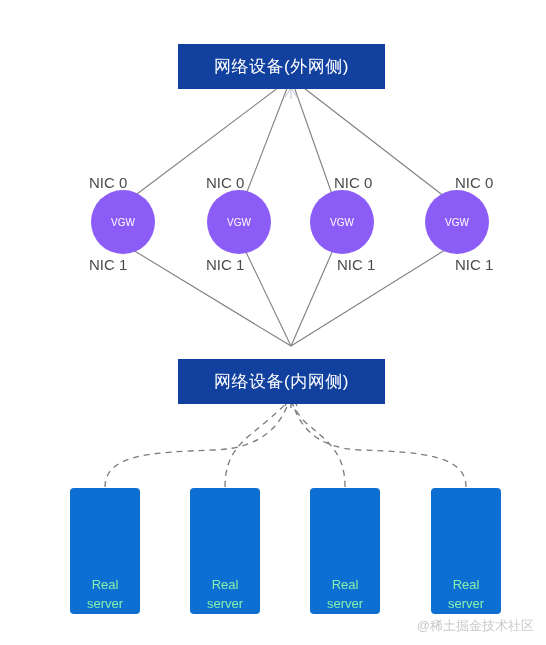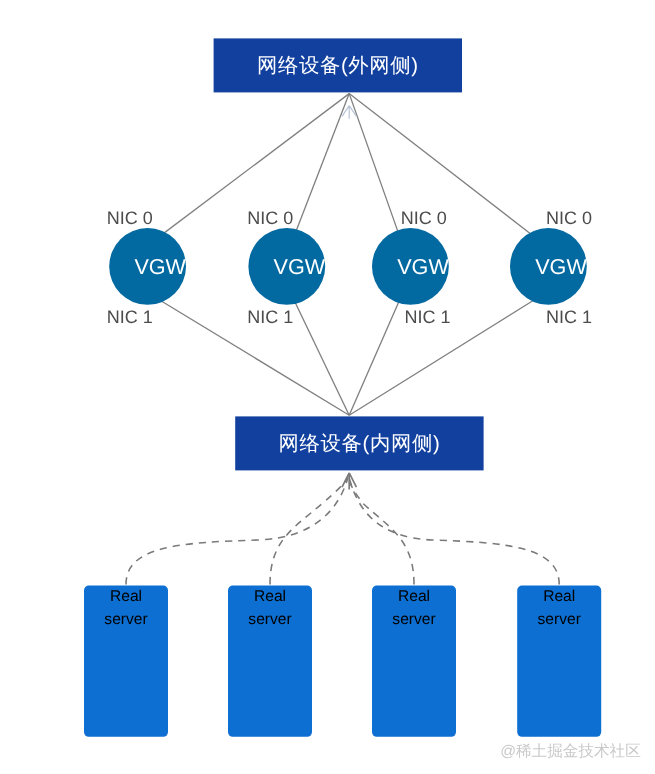--- a/index.html
+++ b/index.html
@@ -33,56 +33,57 @@
   .device-box {
     position: absolute;
     background: #12409f;
     color: #ffffff;
     display: flex;
     align-items: center;
     justify-content: center;
     font-size: 17px;
     letter-spacing: 0.5px;
     box-sizing: border-box;
+    margin-top: 12px;
   }
   #device-outer { left: 178px; top: 32px;  width: 207px; height: 45px; }
-  #device-inner { left: 196px; top: 347px; width: 207px; height: 45px; }
+  #device-inner { left: 178px; top: 347px; width: 207px; height: 45px; }
 
   
   .vgw-node {
     position: absolute;
     width: 64px;
     height: 64px;
     border-radius: 50%;
-    background: #0369a1;
+    background: #8b5cf6;
     color: #ffffff;
     display: flex;
     align-items: center;
-    justify-content: flex-end;
-    font-size: 18px;
+    justify-content: center;
+    font-size: 10px;
   }
   .nic-label {
     position: absolute;
     font-size: 15px;
     color: #4c4c4c;
     white-space: nowrap;
   }
 
   
   .server-box {
     position: absolute;
     width: 70px;
     height: 126px;
     background: #0d6fd1;
     border-radius: 4px;
-    color: #000000;
+    color: #86efac;
     display: flex;
     flex-direction: column;
     align-items: center;
-    justify-content: flex-start;
+    justify-content: flex-end;
     font-size: 13px;
     line-height: 1.45;
   }
   .server-box span { display: block; }
 
   
   #watermark {
     position: absolute;
     right: 12px;
     bottom: 10px;

